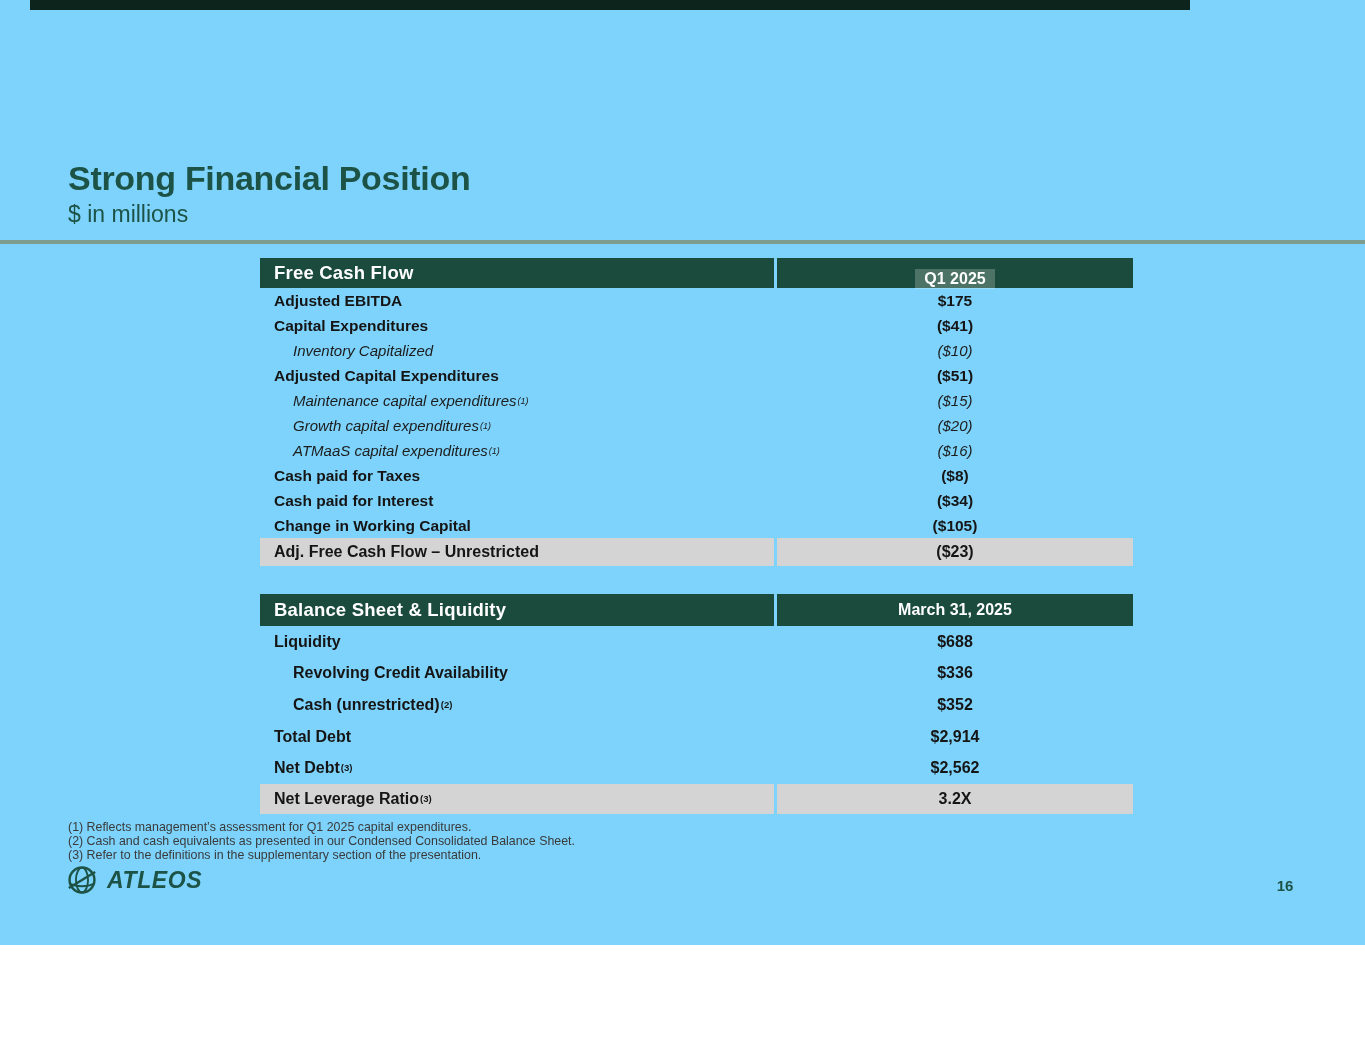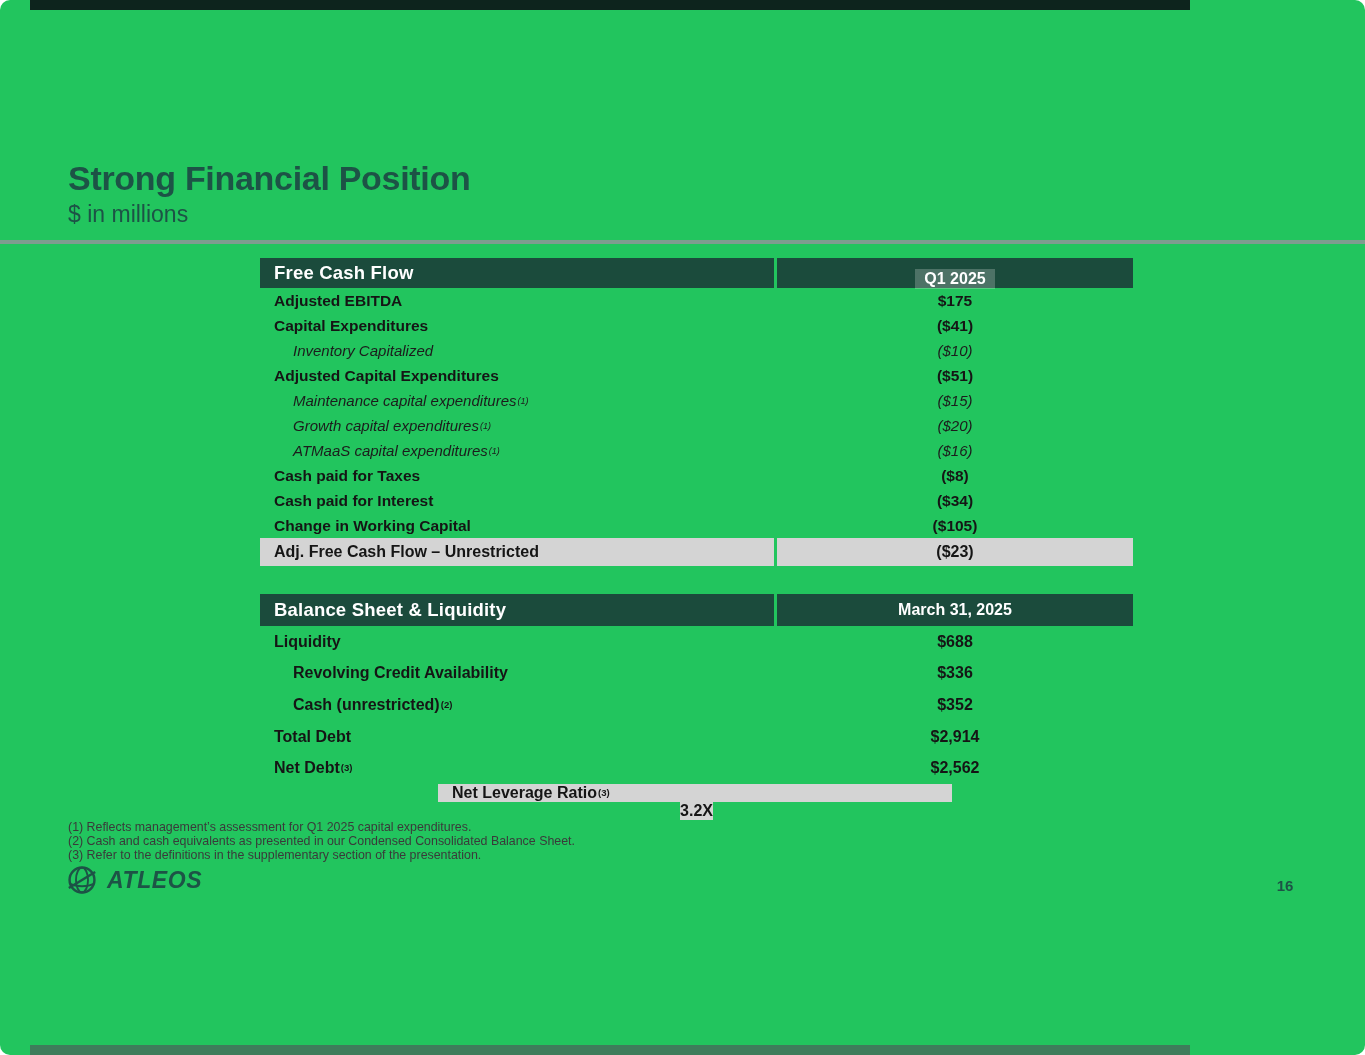--- a/index.html
+++ b/index.html
@@ -1,19 +1,19 @@
 <!DOCTYPE html>
 <html style="--brand-green: #1D5346; --header-green: #1B4B3C; --divider-sage: #7E9D8F; --row-gray: #D4D4D4; --top-bar: #0D241D; --bottom-bar: #3E7D5B; --text: #151515; --footnote: #3A3A3A;"><head>
 <meta charset="utf-8">
 <style>
   * { margin:0; padding:0; box-sizing:border-box; }
   html,body { background:#ffffff; }
   body { font-family:"Liberation Sans", sans-serif; color:var(--text); }
   .slide {
-    position:relative; width:1365px; height:1055px; background:#22c55e; overflow:hidden;border-radius:10px;
+    position:relative; width:1365px; height:945px; background:#7dd3fc; overflow:hidden;
   }
   .top-bar {
     position:absolute; left:30px; top:0; width:1160px; height:10px;
     background:var(--top-bar);
   }
   .bottom-bar {
     position:absolute; left:30px; top:1045px; width:1160px; height:10px;
     background:var(--bottom-bar);
   }
   .title {
@@ -41,21 +41,21 @@
   .thead .cell-value { font-size:16px; font-weight:700; }
   .hl-box { background:rgba(255,255,255,0.22); padding:1px 9px;margin-top:12px; }
   .fcf .trow.data { height:25px; }
   .bs  .trow.data { height:31.6px; }
   .trow.data { font-size:15.5px; font-weight:700; color:var(--text); }
   .bs .trow.data { font-size:16px; }
   .trow.data.ital { font-weight:400; font-style:italic; font-size:15px; color:#1c1c1c; }
   .trow.data .ind { padding-left:33px;align-items:center; }
   .ttotal .cell-label, .ttotal .cell-value { background:var(--row-gray); height:100%; }
   .fcf .ttotal { height:28px; }
-  .bs  .ttotal { height:30px;flex-direction:column; }
+  .bs  .ttotal { height:30px; }
   .ttotal { font-size:16px; font-weight:700; }
   sup.fnref { font-size:60%; vertical-align:super; line-height:0; margin-left:1px; }
   .footnotes { position:absolute; left:68px; top:820px; font-size:12.4px; line-height:14px; color:var(--footnote); }
   .logo { position:absolute; left:66px; top:864px; display:flex; align-items:center; gap:9px; }
   .logo-text { font-size:23px; font-weight:700; color:var(--brand-green); letter-spacing:0.6px;font-style:italic; }
   .page-number { position:absolute; left:1260px; top:877px; width:50px; text-align:center;
     font-size:15px; font-weight:700; color:var(--brand-green); }
 </style>
 </head>
 <body>

